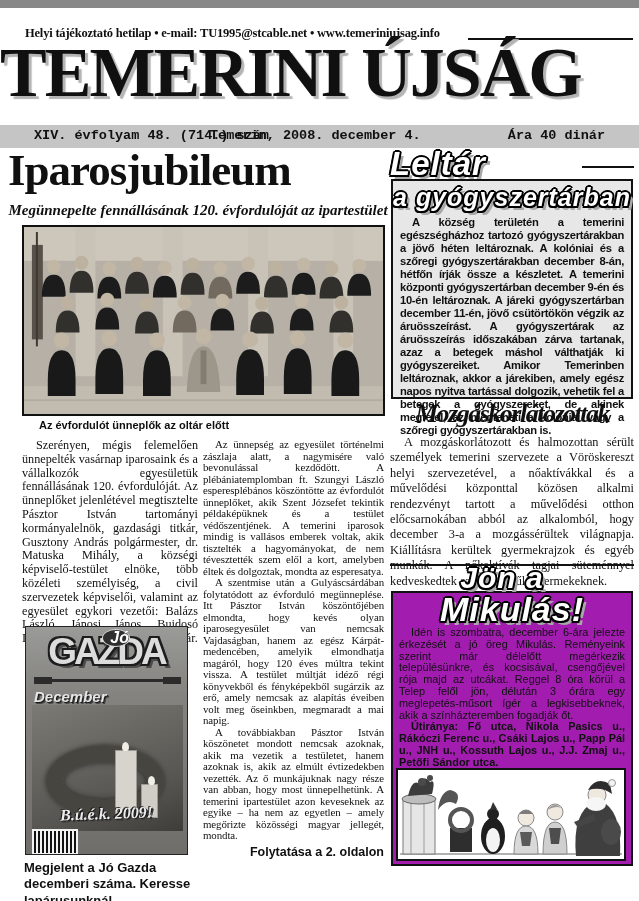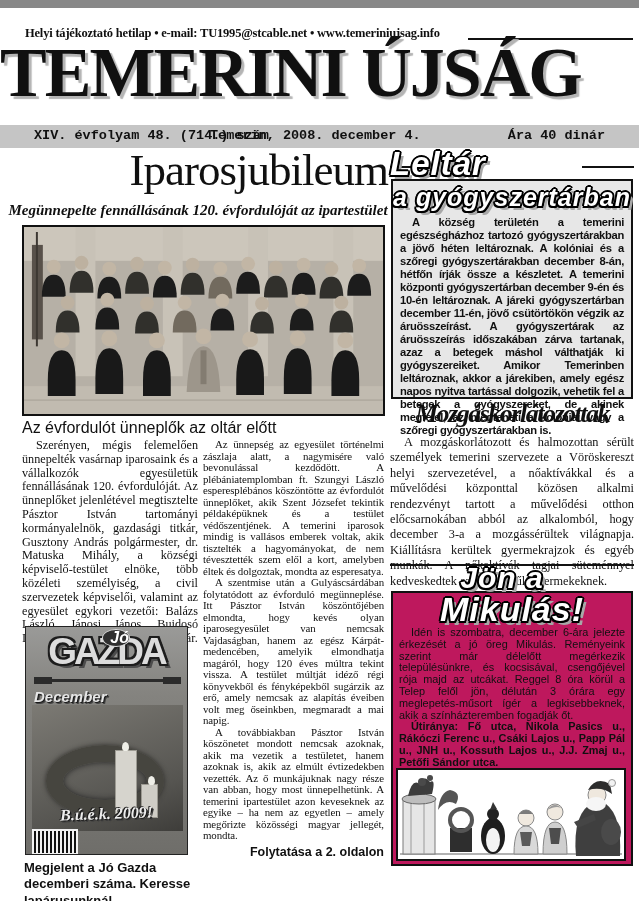--- a/index.html
+++ b/index.html
@@ -12,29 +12,29 @@
   .masthead{position:absolute;left:0;top:30px;width:529px;text-align:center;margin:0;
             font-size:70px;font-weight:bold;letter-spacing:-2px;line-height:1;
             text-shadow:3px 3px 1px #b4b4b4;white-space:nowrap;}
   .issuebar{position:absolute;left:0;top:117px;width:639px;height:23px;background:#c5c5c5;}
   .issuebar span{position:absolute;top:3px;font-size:13.5px;font-weight:bold;white-space:nowrap;font-family:Liberation Mono, monospace;}
   .issue-left{left:34px;}
   .issue-center{left:210px;}
   .issue-right{right:34px;}
 
   
-  .headline{position:absolute;left:8px;top:140px;width:380px;margin:0;text-align:right;
-            font-size:45px;font-weight:normal;letter-spacing:-1px;line-height:1;}
+  .headline{position:absolute;left:8px;top:140px;width:380px;margin:0;text-align:left;
+            font-size:45px;font-weight:bold;letter-spacing:-1px;line-height:1;}
   .subhead{position:absolute;left:8px;top:194px;width:380px;text-align:center;
            font-size:15px;font-weight:bold;font-style:italic;}
   .photo{position:absolute;left:22px;top:217px;width:363px;height:191px;
          border:2px solid #111;box-sizing:border-box;background:#b6b0a6;}
   .photo svg{display:block;width:100%;height:100%;}
-  .photo-caption{position:absolute;left:22px;top:411px;font-family:"Liberation Sans",sans-serif;
-                 font-weight:normal;font-size:16px;}
+  .photo-caption{position:absolute;left:39px;top:411px;font-family:"Liberation Sans",sans-serif;
+                 font-weight:bold;font-size:11px;}
   .col1{position:absolute;left:22px;top:431px;width:176px;}
   .col1 p{margin:0;font-size:12.2px;line-height:13.8px;text-align:justify;text-indent:14px;}
   .col2{position:absolute;left:203px;top:431px;width:181px;}
   .col2 p{margin:0;font-size:10.9px;line-height:11.5px;text-align:justify;text-indent:12px;letter-spacing:-0.1px;}
   .continuation{margin-top:3px;text-align:right;font-family:"Liberation Sans",sans-serif;
                 font-weight:bold;font-size:12.5px;}
 
   
   .gazda{position:absolute;left:25px;top:618px;width:163px;height:229px;border:1px solid #222;
          box-sizing:border-box;background:linear-gradient(180deg,#9a9a98 0%,#84837f 30%,#6f6e6a 100%);
@@ -81,21 +81,21 @@
                font-size:11.2px;line-height:13px;text-align:justify;text-indent:12px;letter-spacing:-0.3px;}
 
   .mozgas-head{position:absolute;left:388px;top:393px;width:248px;margin:0;text-align:center;
                font-size:26px;font-weight:bold;letter-spacing:-1.5px;line-height:1;white-space:nowrap;font-style:italic;}
   .mozgas-body{position:absolute;left:390px;top:427px;width:244px;font-size:12.3px;line-height:15.4px;
                text-align:justify;text-indent:14px;}
   .rail-rule{position:absolute;left:390px;top:556px;width:244px;height:2px;background:#111;}
 
   .mikulas-title1{position:absolute;left:380px;top:555px;width:244px;text-align:center;
                   font-size:30px;line-height:1;z-index:3;}
-  .mikulas-box{position:absolute;left:391px;top:583px;width:242px;height:275px;background:#be185d;
+  .mikulas-box{position:absolute;left:391px;top:583px;width:242px;height:275px;background:#a21caf;
                border:2px solid #111;box-sizing:border-box;z-index:2;}
   .mikulas-title2{margin-top:0;text-align:center;font-size:34px;line-height:32px;}
   .mikulas-body{margin:2px 6px 0 6px;font-family:"Liberation Sans",sans-serif;
                 font-size:10.9px;line-height:11.8px;text-align:justify;}
   .mikulas-body p{margin:0;text-indent:12px;}
   .route{font-weight:bold;}
   .signature{text-align:right;font-weight:bold;text-indent:0;}
   .cartoon{position:absolute;left:3px;bottom:3px;width:230px;height:93px;border:2px solid #111;
            box-sizing:border-box;background:#fff;}
   .cartoon svg{display:block;width:100%;height:100%;}

